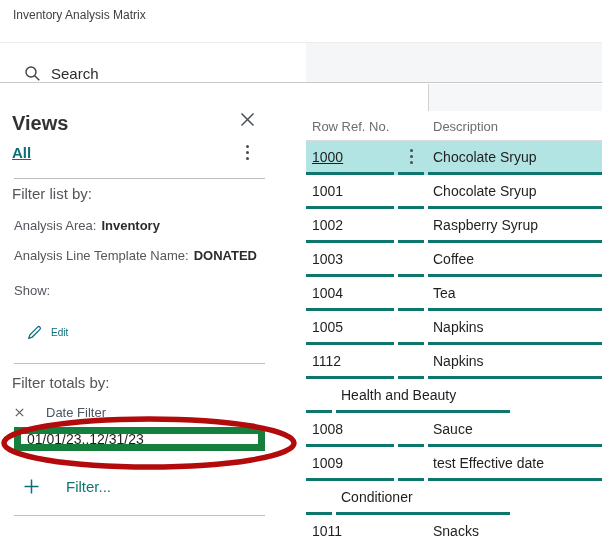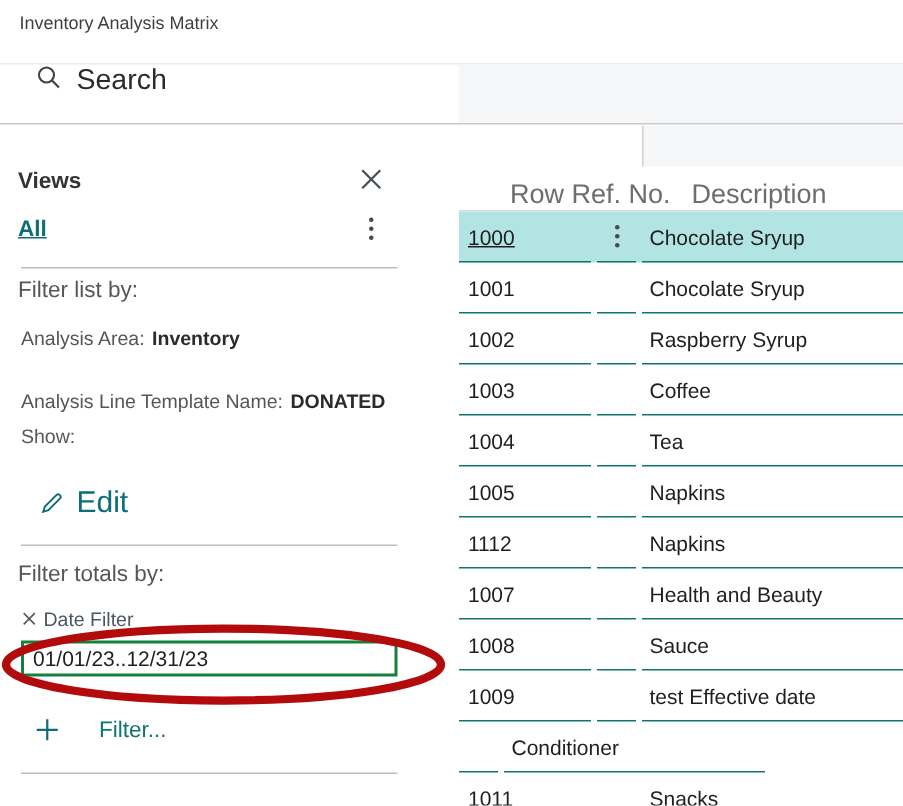--- a/index.html
+++ b/index.html
@@ -6,65 +6,65 @@
   html,body { width:602px; height:537px; background:#fff; overflow:hidden;
               font-family:"Liberation Sans", sans-serif; }
   .abs { position:absolute; }
 
   
   .page-title { left:13px; top:8px; font-size:12px; color:#3f3f3f; }
 
   .search-band { left:0; top:42px; width:602px; height:41px;
                  border-top:1px solid #ececec; border-bottom:1px solid #c9c9c9; }
   .band-right-fill { left:306px; top:0; right:0; bottom:0; background:#f5f6f8; }
-  .search-control { left:24px; top:0; height:100%; display:flex; align-items:flex-start;
-                    gap:10px; color:#2b2b2b; font-size:19px; cursor:pointer; }
+  .search-control { left:24px; top:0; height:100%; display:flex; align-items:flex-end;
+                    gap:10px; color:#2b2b2b; font-size:15px; cursor:pointer; }
 
   
   .filter-pane { left:0; top:84px; width:297px; height:453px; }
-  .views-title { left:12px; top:28px; font-size:15px; font-weight:bold; color:#333; }
+  .views-title { left:12px; top:28px; font-size:20px; font-weight:bold; color:#333; }
   .close-btn  { left:236px; top:24px; width:22px; height:22px; display:flex;
                 align-items:center; justify-content:center; cursor:pointer; }
   .all-link   { left:12px; top:60px; font-size:15px; font-weight:bold; color:#0e6e78;
                 text-decoration:underline; cursor:pointer; }
   .views-kebab{ left:240px; top:57px; width:14px; height:22px; display:flex;
                 align-items:center; justify-content:center; cursor:pointer; }
   .divider { height:1px; background:#bdbdbd; left:14px; width:251px; }
   .div1 { top:94px; } .div2 { top:279px; } .div3 { top:431px; }
   .section-heading { font-size:15px; color:#54565c; }
   .filter-list-heading  { left:12px; top:101px; }
   .filter-totals-heading{ left:12px; top:290px; }
   .field-row { left:14px; font-size:13px; color:#54565c; white-space:nowrap; }
-  .fr1 { top:134px; } .fr2 { top:176px; } .fr3 { top:199px; }
+  .fr1 { top:134px; } .fr2 { top:164px; } .fr3 { top:199px; }
   .field-value { font-weight:bold; color:#2b2b2b; margin-left:5px; }
   .edit-link { left:26px; top:240px; display:flex; align-items:center; gap:8px;
-               color:#0e6e78; font-size:20px; cursor:pointer;justify-content:flex-end; }
-  .date-filter-label { left:15px; top:321px; display:flex; align-items:center; gap:5px;
+               color:#0e6e78; font-size:10px; cursor:pointer;justify-content:flex-end; }
+  .date-filter-label { left:15px; top:321px; display:flex; align-items:center; gap:22px;
                        font-size:13px; color:#4c5560; }
   .date-filter-remove { cursor:pointer; display:flex; align-items:center; }
   .date-filter-input { left:14px; top:343px; width:251px; height:24px;
-                       border:2px solid #15803d; background:#fff; font-size:14px;
+                       border:7px solid #15803d; background:#fff; font-size:14px;
                        color:#1f1f1f; padding:0 6px;
                        font-family:"Liberation Sans", sans-serif; }
   .annotation-ellipse { left:0; top:332px; width:298px; height:56px; pointer-events:none; }
   .add-filter-link { left:24px; top:394px; display:flex; align-items:center; gap:27px;
                      color:#0f766e; font-size:15px; cursor:pointer; }
 
   
   .grid-pane { left:306px; top:84px; width:296px; height:453px; overflow:hidden; }
   .corner-fill { left:122px; top:0; width:174px; height:27px; background:#f6f7f8;
                  border-left:1px solid #d0d0d0; }
   .grid-header { left:0; top:0; width:296px; height:57px; border-bottom:1px solid #dadada; }
-  .col-header { font-size:18px; color:#6d6d6d; cursor:pointer;margin-left:28px; }
+  .col-header { font-size:13px; color:#6d6d6d; cursor:pointer; }
   .col-ref-header  { left:6px;  top:35px; }
   .col-desc-header { left:127px; top:35px; }
   .grid-body { left:0; top:57px; width:296px; bottom:0; }
   .row { height:34px; display:flex; cursor:pointer; }
   .row.selected { background:#b3e4e4; }
-  .cell { border-bottom:1px solid #0f766e; display:flex; align-items:center;
+  .cell { border-bottom:3px solid #0f766e; display:flex; align-items:center;
           font-size:14px; color:#1f1f1f; }
   .cell-ref  { width:88px; padding-left:6px; margin-right:4px; }
   .cell-menu { width:26px; margin-right:4px; justify-content:center; }
   .cell-desc { width:174px; padding-left:5px; }
   .row .row-menu { display:none; }
   .row.selected .row-menu { display:flex; }
   .row.selected .ref-link { text-decoration:underline; }
 
   
   .kebab-dots { display:flex; flex-direction:column; gap:3px; }
@@ -250,23 +250,20 @@
       <span class="ref-link">1112</span>
     </div>
     <div class="cell cell-menu">
       
     </div>
     <div class="cell cell-desc">
       <span>Napkins</span>
     </div>
   </div>
       <div class="row">
-    <div class="cell cell-ref">
-      <span class="ref-link">1007</span>
-    </div>
     <div class="cell cell-menu">
       
     </div>
     <div class="cell cell-desc">
       <span>Health and Beauty</span>
     </div>
   </div>
       <div class="row">
     <div class="cell cell-ref">
       <span class="ref-link">1008</span>

